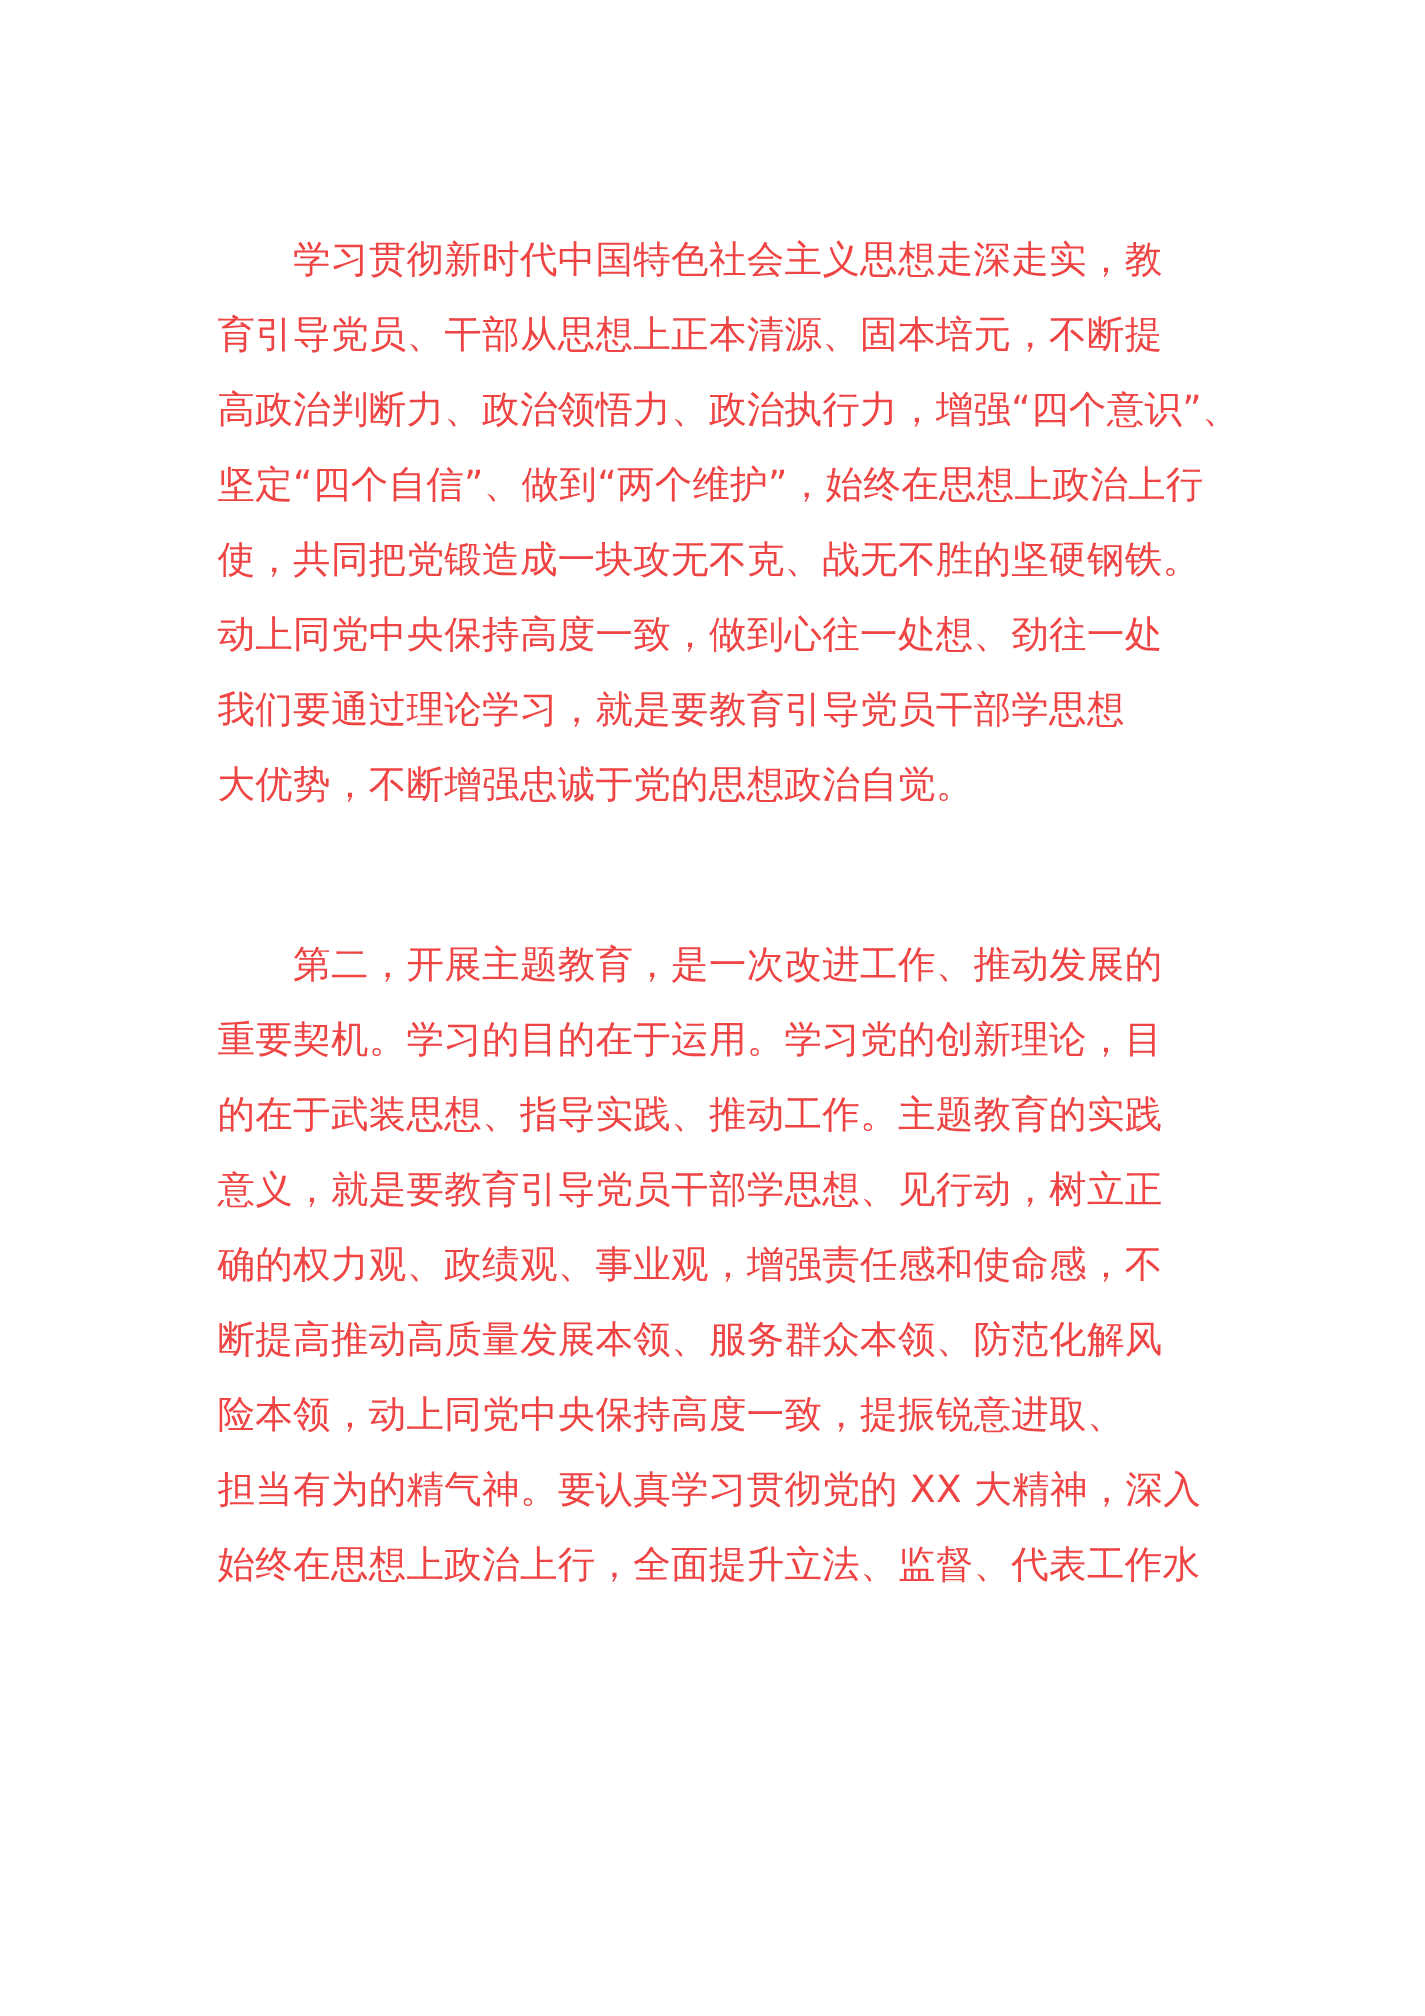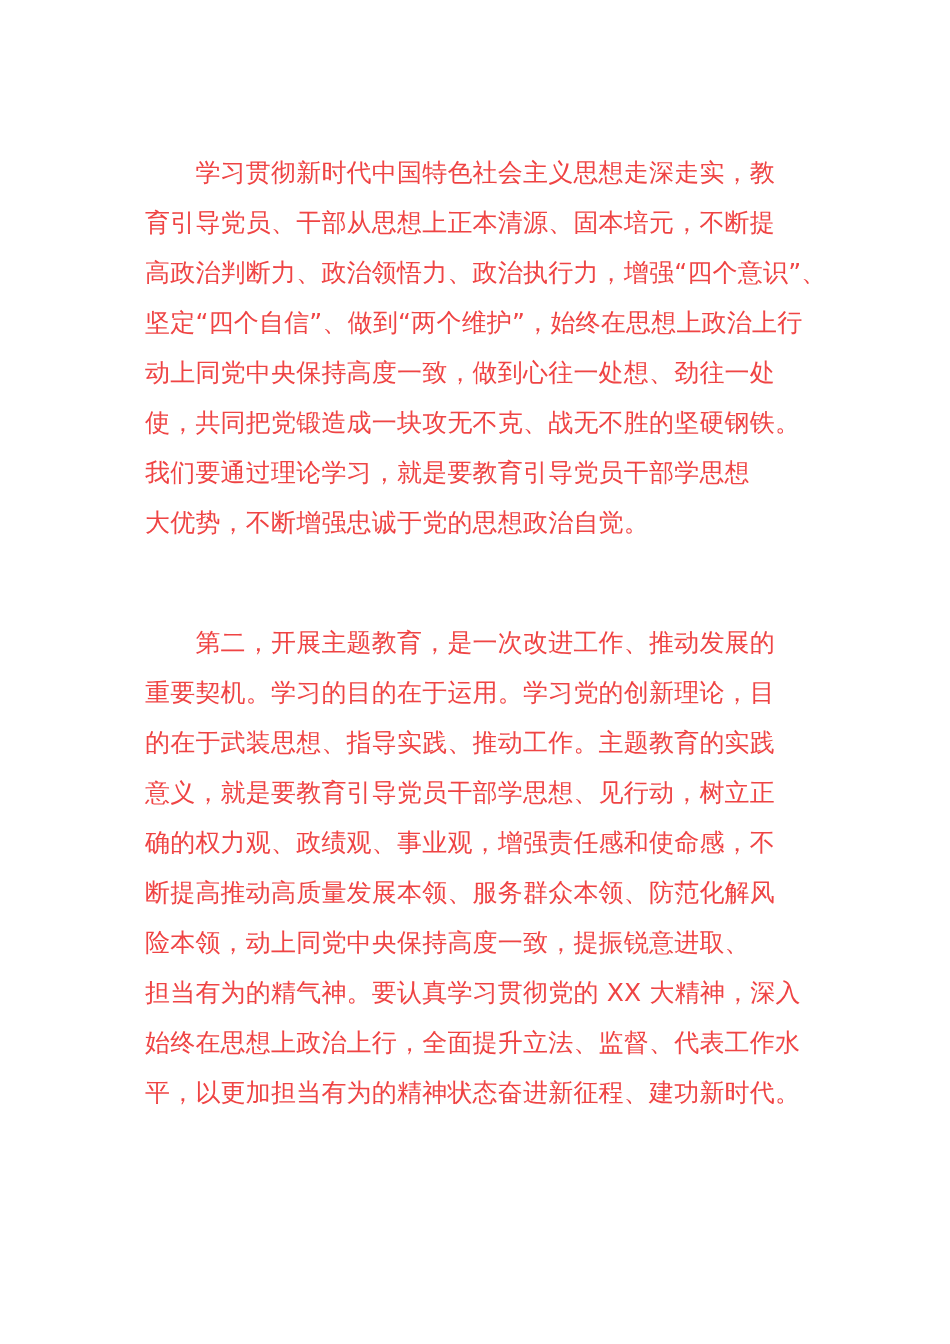--- a/index.html
+++ b/index.html
@@ -23,30 +23,29 @@
 </style>
 </head>
 <body>
 
 <div class="page">
   <div class="para p1">
     <span class="line">　　学习贯彻新时代中国特色社会主义思想走深走实，教</span>
     <span class="line">育引导党员、干部从思想上正本清源、固本培元，不断提</span>
     <span class="line">高政治判断力、政治领悟力、政治执行力，增强“四个意识”、</span>
     <span class="line">坚定“四个自信”、做到“两个维护”，始终在思想上政治上行</span>
+    <span class="line">使，共同把党锻造成一块攻无不克、战无不胜的坚硬钢铁。</span>
     <span class="line">动上同党中央保持高度一致，做到心往一处想、劲往一处</span>
-    <span class="line">使，共同把党锻造成一块攻无不克、战无不胜的坚硬钢铁。</span>
     <span class="line">我们要通过理论学习，就是要教育引导党员干部学思想</span>
     <span class="line">大优势，不断增强忠诚于党的思想政治自觉。</span>
   </div>
   <div class="para p2">
     <span class="line">　　第二，开展主题教育，是一次改进工作、推动发展的</span>
     <span class="line">重要契机。学习的目的在于运用。学习党的创新理论，目</span>
     <span class="line">的在于武装思想、指导实践、推动工作。主题教育的实践</span>
     <span class="line">意义，就是要教育引导党员干部学思想、见行动，树立正</span>
     <span class="line">确的权力观、政绩观、事业观，增强责任感和使命感，不</span>
     <span class="line">断提高推动高质量发展本领、服务群众本领、防范化解风</span>
     <span class="line">险本领，动上同党中央保持高度一致，提振锐意进取、</span>
     <span class="line">担当有为的精气神。要认真学习贯彻党的 XX 大精神，深入</span>
     <span class="line">始终在思想上政治上行，全面提升立法、监督、代表工作水</span>
-    <span class="line">平，以更加担当有为的精神状态奋进新征程、建功新时代。</span>
   </div>
 </div>
 
 </body></html>

